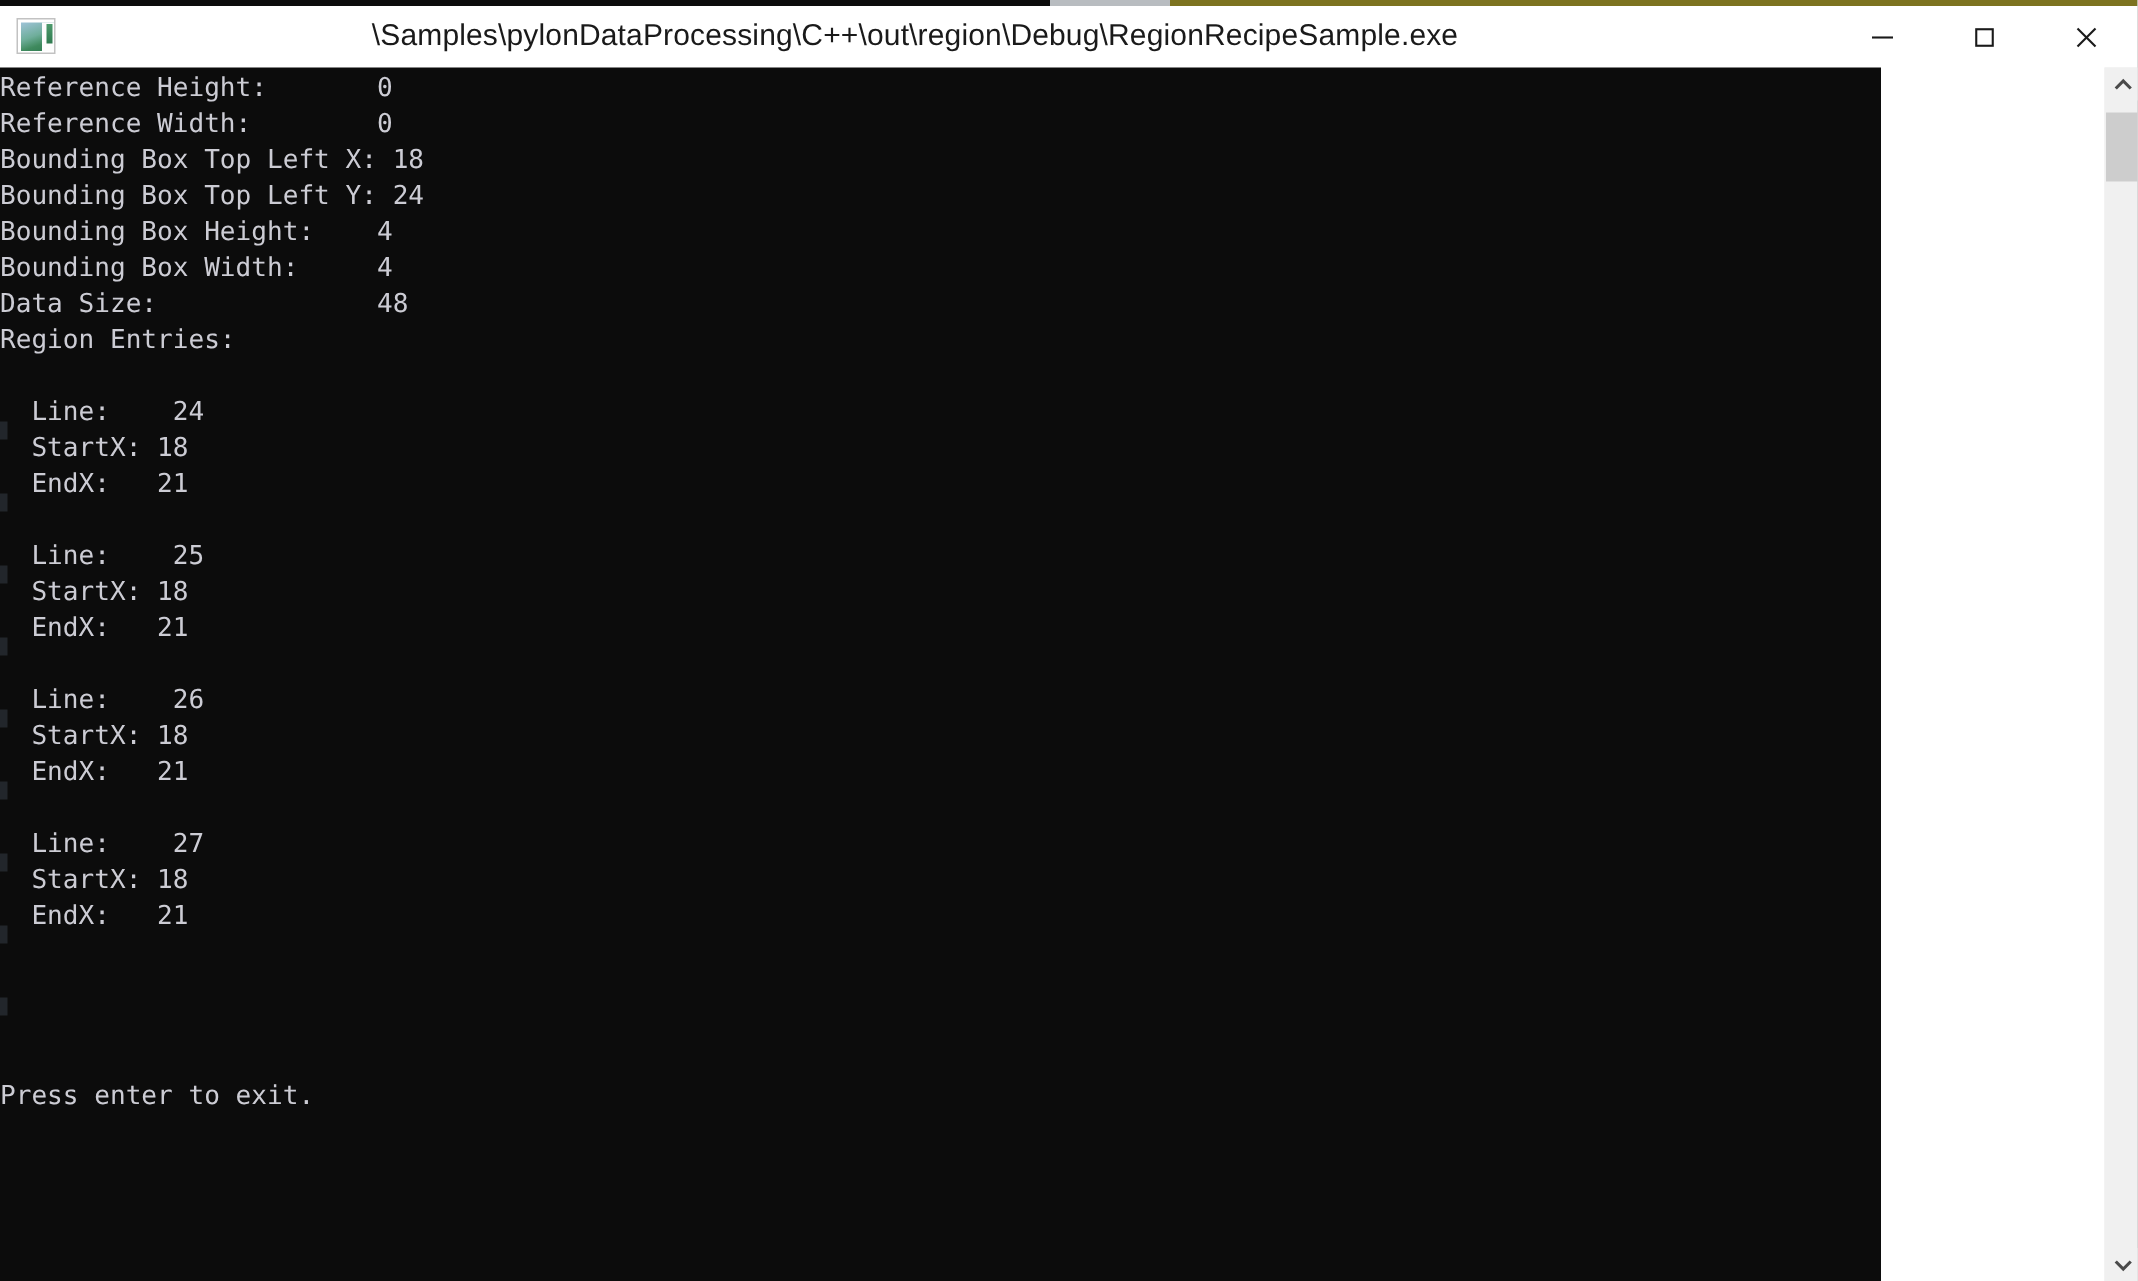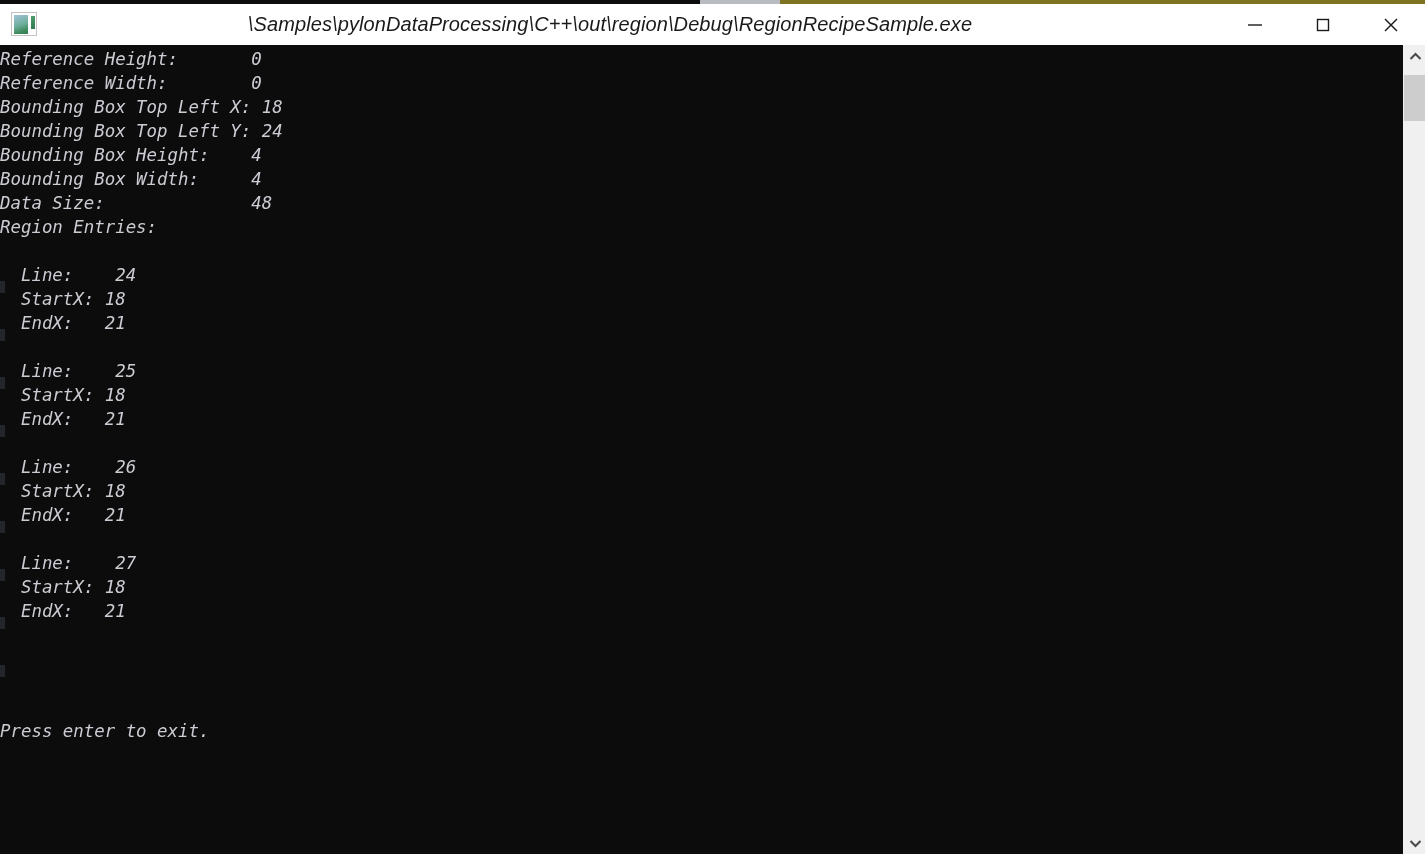--- a/index.html
+++ b/index.html
@@ -10,21 +10,20 @@
     overflow: hidden;
     background: #ffffff;
     font-family: "Liberation Sans", sans-serif;
   }
 
   #app {
     position: relative;
     width: 1425px;
     height: 854px;
     background: #ffffff;
-    font-style: italic;
   }
 
   
   .top-strip {
     position: absolute;
     top: 0; left: 0;
     width: 1425px;
     height: 4px;
     display: flex;
     z-index: 30;
@@ -105,21 +104,21 @@
     background: transparent;
     border: none;
     cursor: default;
   }
   .win-btn svg { display: block; }
 
   
   .console {
     position: absolute;
     left: 0; top: 45px;
-    width: 1403px;
+    width: 1254px;
     height: 809px;
     background: #0c0c0c;
     overflow: hidden;
   }
 
   .console-text {
     position: absolute;
     left: 0; top: 0;
     font-family: "DejaVu Sans Mono", "Liberation Mono", monospace;
     font-size: 17.4px;

